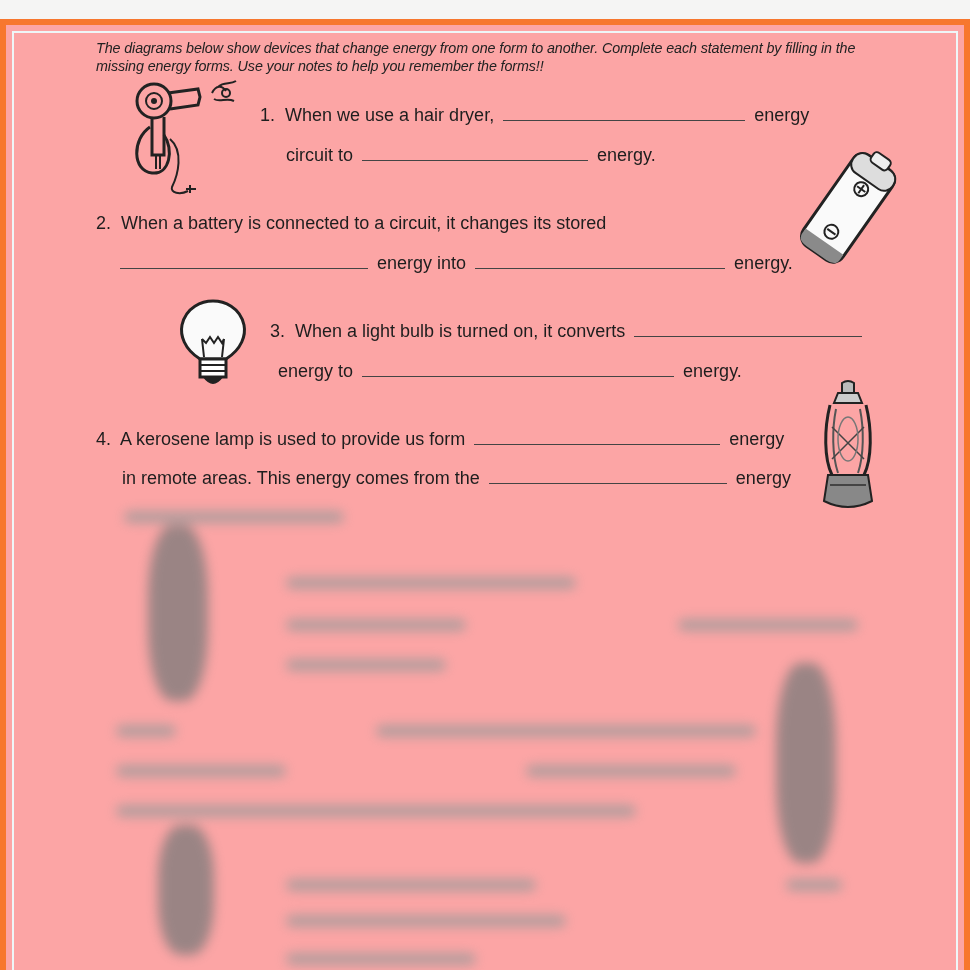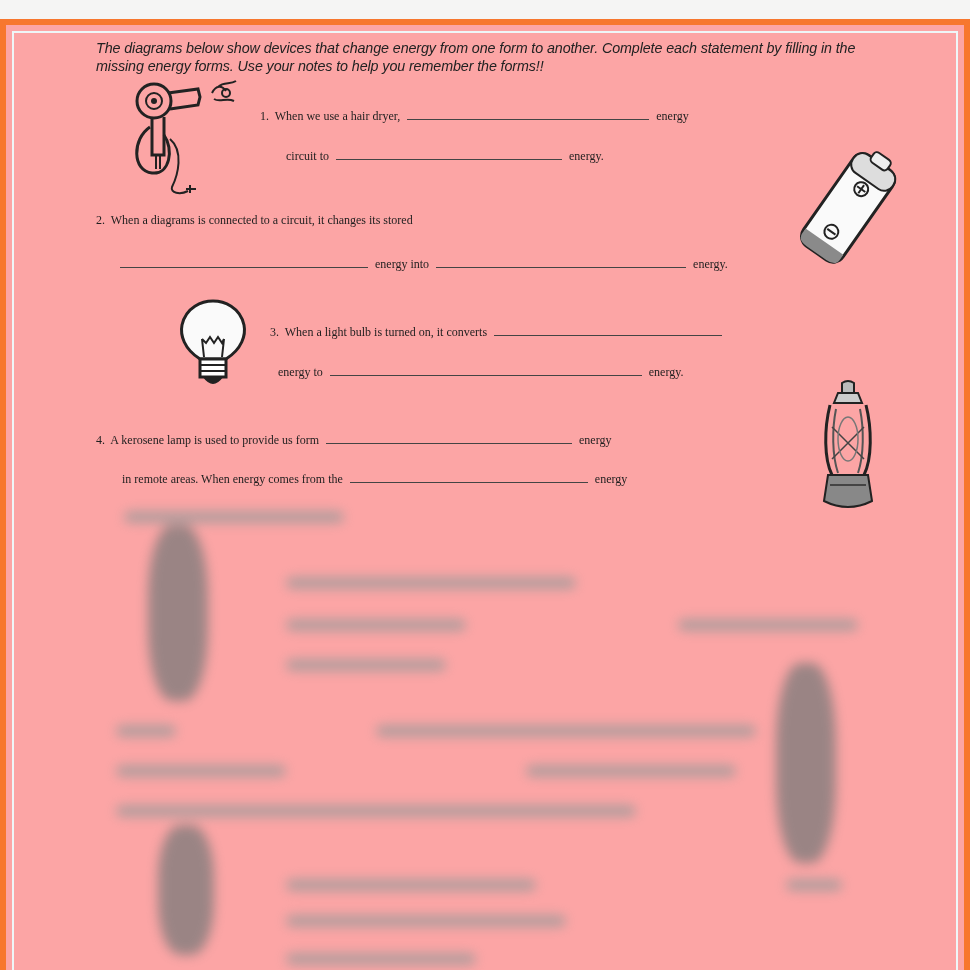--- a/index.html
+++ b/index.html
@@ -12,21 +12,21 @@
     box-sizing: border-box; border: 6px solid #f7772e; background: #fca5a5; margin-top: 19px;
   }
   .inner-edge {
     position: absolute; left: 6px; top: 6px; right: 6px; bottom: 6px;
     border: 2px solid #eef7f8; pointer-events: none;
   }
   .intro {
     position: absolute; left: 90px; top: 14px; width: 770px;
     font-style: italic; font-size: 14.3px; line-height: 18px; letter-spacing: -0.1px; color: #222;
   }
-  .line { position: absolute; font-size: 12px; white-space: nowrap; color: #1e1e1e; font-family: Liberation Serif, serif; }
+  .line { position: absolute; font-size: 18px; white-space: nowrap; color: #1e1e1e; }
   .blank {
     display: inline-block; border-bottom: 1px solid #444; height: 14px; vertical-align: baseline;
     margin: 0 4px;
   }
   .ill { position: absolute; }
   .blurred {
     position: absolute; left: 80px; top: 478px; width: 810px; height: 470px;
     filter: blur(6px); opacity: 0.75;
   }
   .bl-line { position: absolute; height: 12px; background: #9a9a9a; border-radius: 6px; }
@@ -74,21 +74,21 @@
       <circle cx="60" cy="42" r="7" fill="none" stroke="#222" stroke-width="2"></circle>
       <path d="M55 42 H65 M60 37 V47" stroke="#222" stroke-width="2"></path>
       <circle cx="60" cy="94" r="7" fill="none" stroke="#222" stroke-width="2"></circle>
       <path d="M55 94 H65" stroke="#222" stroke-width="2"></path>
       <path d="M37 106 H83 V112 Q83 120 72 120 H48 Q37 120 37 112 Z" fill="#8a8a8a"></path>
     </g>
   </svg>
 
   <div class="line" style="left:90px;top:188px">
     <span>2.</span>&nbsp;
-    <span>When a diagrams is connected to a circuit, it changes its stored</span>
+    <span>When a battery is connected to a circuit, it changes its stored</span>
   </div>
   <div class="line" style="left:114px;top:228px">
     <span class="blank" style="width:248px;margin-left:0"></span>
     <span>energy into</span>
     <span class="blank" style="width:250px"></span>
     <span>energy.</span>
   </div>
 
   <svg class="ill" style="left:172px;top:274px" width="70" height="92" viewBox="0 0 70 92">
     <path d="M22 60 C6 50,2 36,4 26 C8 8,24 2,35 2 C46 2,62 8,66 26 C68 36,64 50,48 60 Z" fill="#fafafa" stroke="#222" stroke-width="3"></path>
@@ -120,21 +120,21 @@
     <path d="M12 106 H48" stroke="#444" stroke-width="2"></path>
   </svg>
 
   <div class="line" style="left:90px;top:404px">
     <span>4.</span>&nbsp;
     <span>A kerosene lamp is used to provide us form</span>
     <span class="blank" style="width:246px"></span>
     <span>energy</span>
   </div>
   <div class="line" style="left:116px;top:443px">
-    <span>in remote areas.  When energy comes from the</span>
+    <span>in remote areas.  This energy comes from the</span>
     <span class="blank" style="width:238px"></span>
     <span>energy</span>
   </div>
 
   <div class="blurred">
     <div class="bl-line" style="left:38px;top:8px;width:220px;"></div>
     <div class="bl-fig" style="left:62px;top:22px;width:60px;height:176px;"></div>
     <div class="bl-line" style="left:200px;top:74px;width:290px;"></div>
     <div class="bl-line" style="left:200px;top:116px;width:180px;"></div>
     <div class="bl-line" style="left:592px;top:116px;width:180px;"></div>

